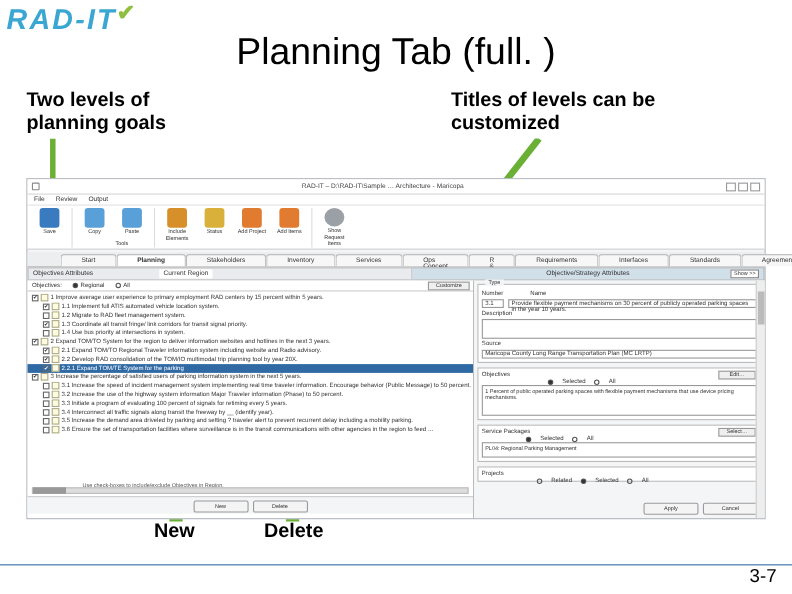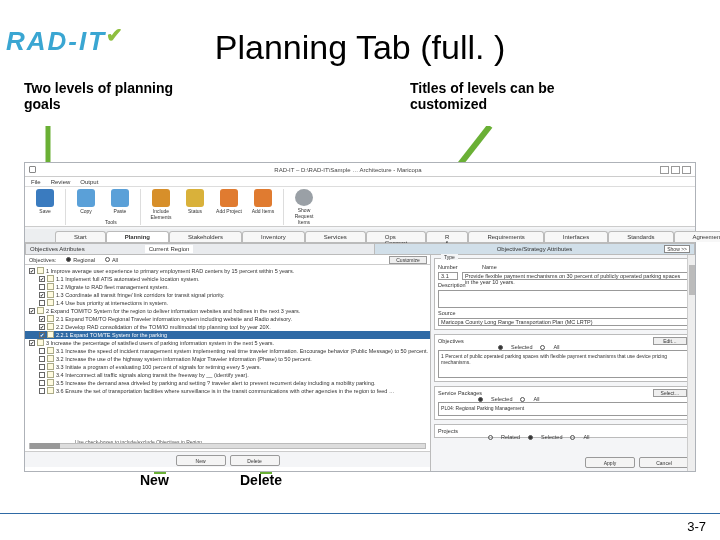--- a/index.html
+++ b/index.html
@@ -1,29 +1,29 @@
 <!DOCTYPE html>
 <html><head>
 <meta charset="utf-8">
 <style>
   * { box-sizing: border-box; margin: 0; padding: 0; }
   body { width: 720px; height: 540px; font-family: Arial, sans-serif; background: #fff; position: relative; overflow: hidden; }
 
-  .logo { position: absolute; top: 2px; left: 6px; font-family: Arial, sans-serif; font-size: 26px; font-style: italic; font-weight: 800; letter-spacing: 2px; color: #3aa6d2; margin-top: 24px; }
+  .logo { position: absolute; top: 2px; left: 6px; font-family: Arial, sans-serif; font-size: 26px; font-style: italic; font-weight: 800; letter-spacing: 2px; color: #3aa6d2; }
   .logo .check { color: #8fbf3f; font-size: 20px; font-style: normal; position: relative; top: -8px; }
 
   .slide-title { position: absolute; top: 28px; left: 0; right: 0; text-align: center; font-size: 34px; font-weight: normal; font-family: Arial, sans-serif; color: #000; }
-  .annot { position: absolute; font-size: 14px; font-family: Arial, sans-serif; font-weight: bold; }
+  .annot { position: absolute; font-size: 18px; font-family: Arial, sans-serif; font-weight: bold; }
   .annot.left { top: 80px; left: 24px; width: 160px; }
   .annot.right { top: 80px; left: 410px; width: 210px; }
   .annot.new { top: 472px; left: 140px; }
   .annot.del { top: 472px; left: 240px; }
   .arrow-svg { position: absolute; }
 
-  .pagenum { position: absolute; bottom: 6px; right: 14px; font-size: 13px; }
+  .pagenum { position: absolute; bottom: 6px; right: 14px; font-size: 17px; }
   .bottom-rule { position: absolute; bottom: 26px; left: 0; right: 0; height: 1px; background: #2f6aa5; }
 
   
   .app { position: absolute; top: 162px; left: 24px; width: 672px; height: 310px; border: 1px solid #aeb2b8; background: #f4f5f7; font-size: 6px; color: #333; }
   .app .titlebar { height: 14px; background: #fff; border-bottom: 1px solid #ccc; display:flex; align-items:center; padding:0 4px; justify-content: space-between;}
   .app .titlebar .tleft { display:flex; gap:3px; }
   .app .titlebar .dot { width:7px; height:7px; border:1px solid #888; border-radius:1px; }
   .app .titlebar .tmid { font-size:6px; color:#444; }
   .app .titlebar .winbtns { display:flex; gap:2px; }
   .app .titlebar .winbtns span { width:9px; height:8px; border:1px solid #999; display:block; }

